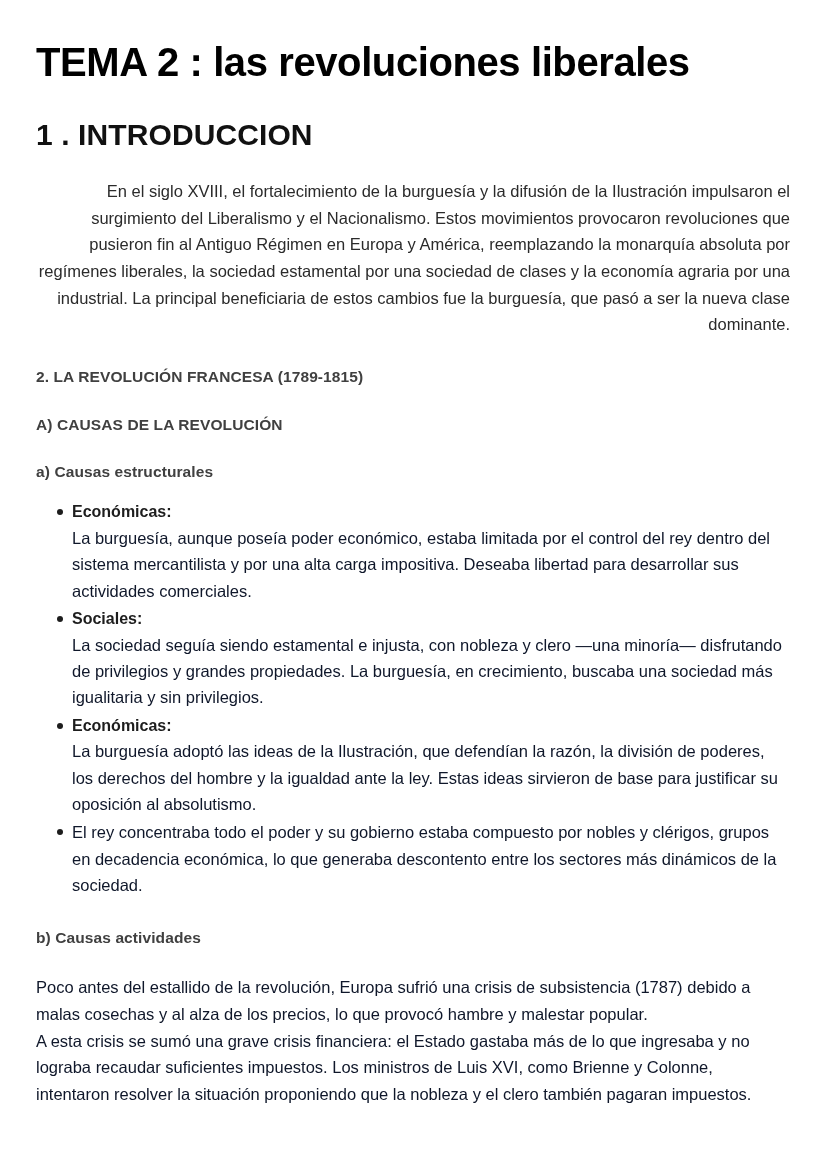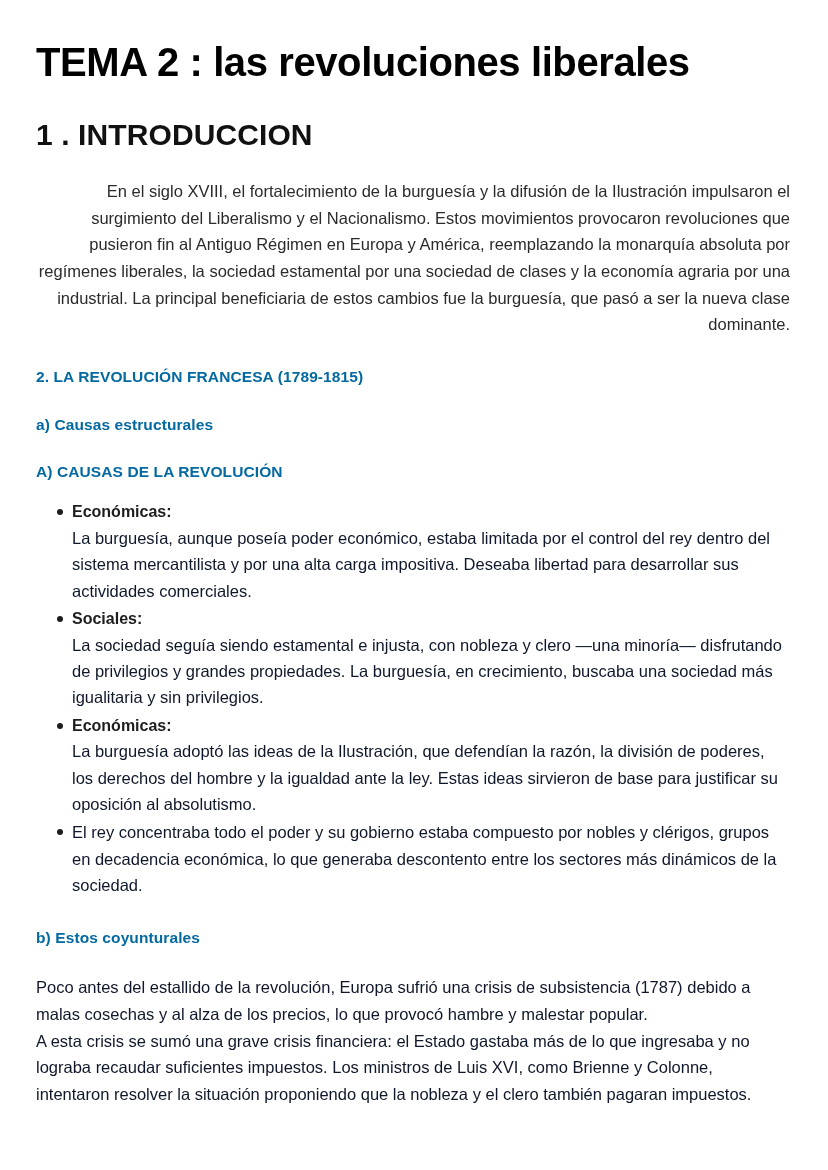--- a/index.html
+++ b/index.html
@@ -50,21 +50,21 @@
     line-height: 1.62;
     color: #2b2b2b;
     margin: 25px 0 0 0;
     max-width: 756px;
     text-align: right;
   }
 
   .h-bold {
     font-size: 15.5px;
     font-weight: 700;
-    color: #0369a1;
+    color: #404040;
     margin: 28px 0 0 0;
     line-height: 1.4;
     letter-spacing: 0.1px;
   }
 
   .h-bold.tight {
     margin-top: 26px;
   }
 
   ul.causes {
@@ -123,23 +123,23 @@
 <div class="page">
 
   <h1 class="doc-title">TEMA 2 : las revoluciones liberales</h1>
 
   <h2 class="h1">1 . INTRODUCCION</h2>
 
   <p class="body-para">En el siglo XVIII, el fortalecimiento de la burguesía y la difusión de la Ilustración impulsaron el surgimiento del Liberalismo y el Nacionalismo. Estos movimientos provocaron revoluciones que pusieron fin al Antiguo Régimen en Europa y América, reemplazando la monarquía absoluta por regímenes liberales, la sociedad estamental por una sociedad de clases y la economía agraria por una industrial. La principal beneficiaria de estos cambios fue la burguesía, que pasó a ser la nueva clase dominante.</p>
 
   <p class="h-bold">2. LA REVOLUCIÓN FRANCESA (1789-1815)</p>
 
+  <p class="h-bold tight">A) CAUSAS DE LA REVOLUCIÓN</p>
+
   <p class="h-bold tight">a) Causas estructurales</p>
-
-  <p class="h-bold tight">A) CAUSAS DE LA REVOLUCIÓN</p>
 
   <ul class="causes">
     <li>
       <span class="bullet-dot"></span>
       <span class="item-label">Económicas:</span>
       <span class="item-text"> La burguesía, aunque poseía poder económico, estaba limitada por el control del rey dentro del sistema mercantilista y por una alta carga impositiva. Deseaba libertad para desarrollar sus actividades comerciales.</span>
     </li>
     <li>
       <span class="bullet-dot"></span>
       <span class="item-label">Sociales:</span>
@@ -149,20 +149,20 @@
       <span class="bullet-dot"></span>
       <span class="item-label">Económicas:</span>
       <span class="item-text"> La burguesía adoptó las ideas de la Ilustración, que defendían la razón, la división de poderes, los derechos del hombre y la igualdad ante la ley. Estas ideas sirvieron de base para justificar su oposición al absolutismo.</span>
     </li>
     <li>
       <span class="bullet-dot"></span>
       <span class="item-text"> El rey concentraba todo el poder y su gobierno estaba compuesto por nobles y clérigos, grupos en decadencia económica, lo que generaba descontento entre los sectores más dinámicos de la sociedad.</span>
     </li>
   </ul>
 
-  <p class="h-bold">b) Estos coyunturales</p>
+  <p class="h-bold">b) Causas actividades</p>
 
   <p class="tail-para">
     <span class="block">Poco antes del estallido de la revolución, Europa sufrió una crisis de subsistencia (1787) debido a malas cosechas y al alza de los precios, lo que provocó hambre y malestar popular.</span>
     <span class="block"> A esta crisis se sumó una grave crisis financiera: el Estado gastaba más de lo que ingresaba y no lograba recaudar suficientes impuestos. Los ministros de Luis XVI, como Brienne y Colonne, intentaron resolver la situación proponiendo que la nobleza y el clero también pagaran impuestos.</span>
   </p>
 
 </div>
 
 </body></html>

